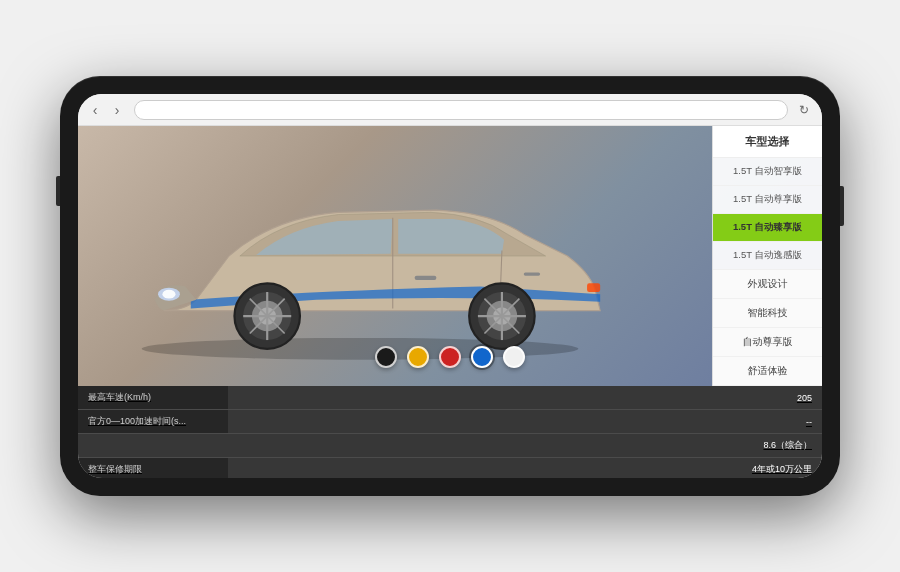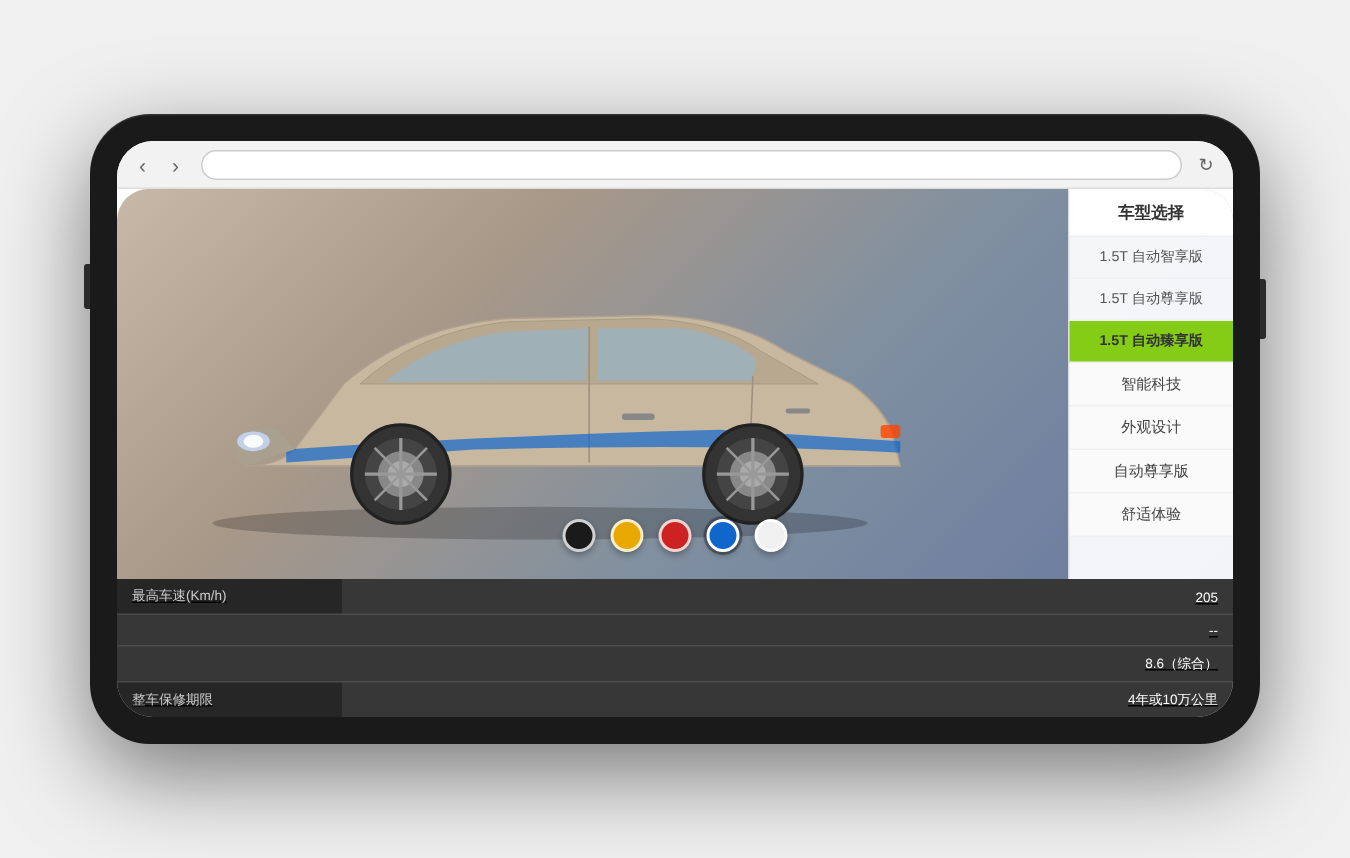--- a/index.html
+++ b/index.html
@@ -116,21 +116,20 @@
       font-size: 12px;
       margin-left: 6px;
       cursor: pointer;
     }
 
     
     .content-area {
       position: relative;
       height: calc(100% - 32px);
       overflow: hidden;
-      border-radius: 21px;
     }
 
     
     .car-showcase {
       position: relative;
       height: 260px;
       background: linear-gradient(135deg, #c8b8a8 0%, #a89888 30%, #8090a0 60%, #6878a0 100%);
       overflow: hidden;
     }
 
@@ -330,36 +329,38 @@
             <div class="swatch active" style="background:#1166cc;"></div>
             <div class="swatch" style="background:#f0f0f0;"></div>
           </div>
 
           <div class="right-panel">
             <div class="panel-title">车型选择</div>
 
             <div class="model-item">1.5T 自动智享版</div>
             <div class="model-item">1.5T 自动尊享版</div>
             <div class="model-item active">1.5T 自动臻享版</div>
-
+            <div class="model-item">1.5T 自动逸感版</div>
+
+            <div class="panel-section">外观设计</div>
             <div class="panel-section">智能科技</div>
-            <div class="panel-section">外观设计</div>
             <div class="panel-section">自动尊享版</div>
             <div class="panel-section">舒适体验</div>
 
           </div>
         </div>
 
         <div class="specs-area">
 
           <div class="spec-row">
             <div class="spec-label">最高车速(Km/h)</div>
             <div class="spec-value">205</div>
           </div>
           <div class="spec-row">
+            <div class="spec-label">官方0—100加速时间(s...</div>
             <div class="spec-value">--</div>
           </div>
           <div class="spec-row">
             <div class="spec-value">8.6（综合）</div>
           </div>
           <div class="spec-row">
             <div class="spec-label">整车保修期限</div>
             <div class="spec-value">4年或10万公里</div>
           </div>
 

